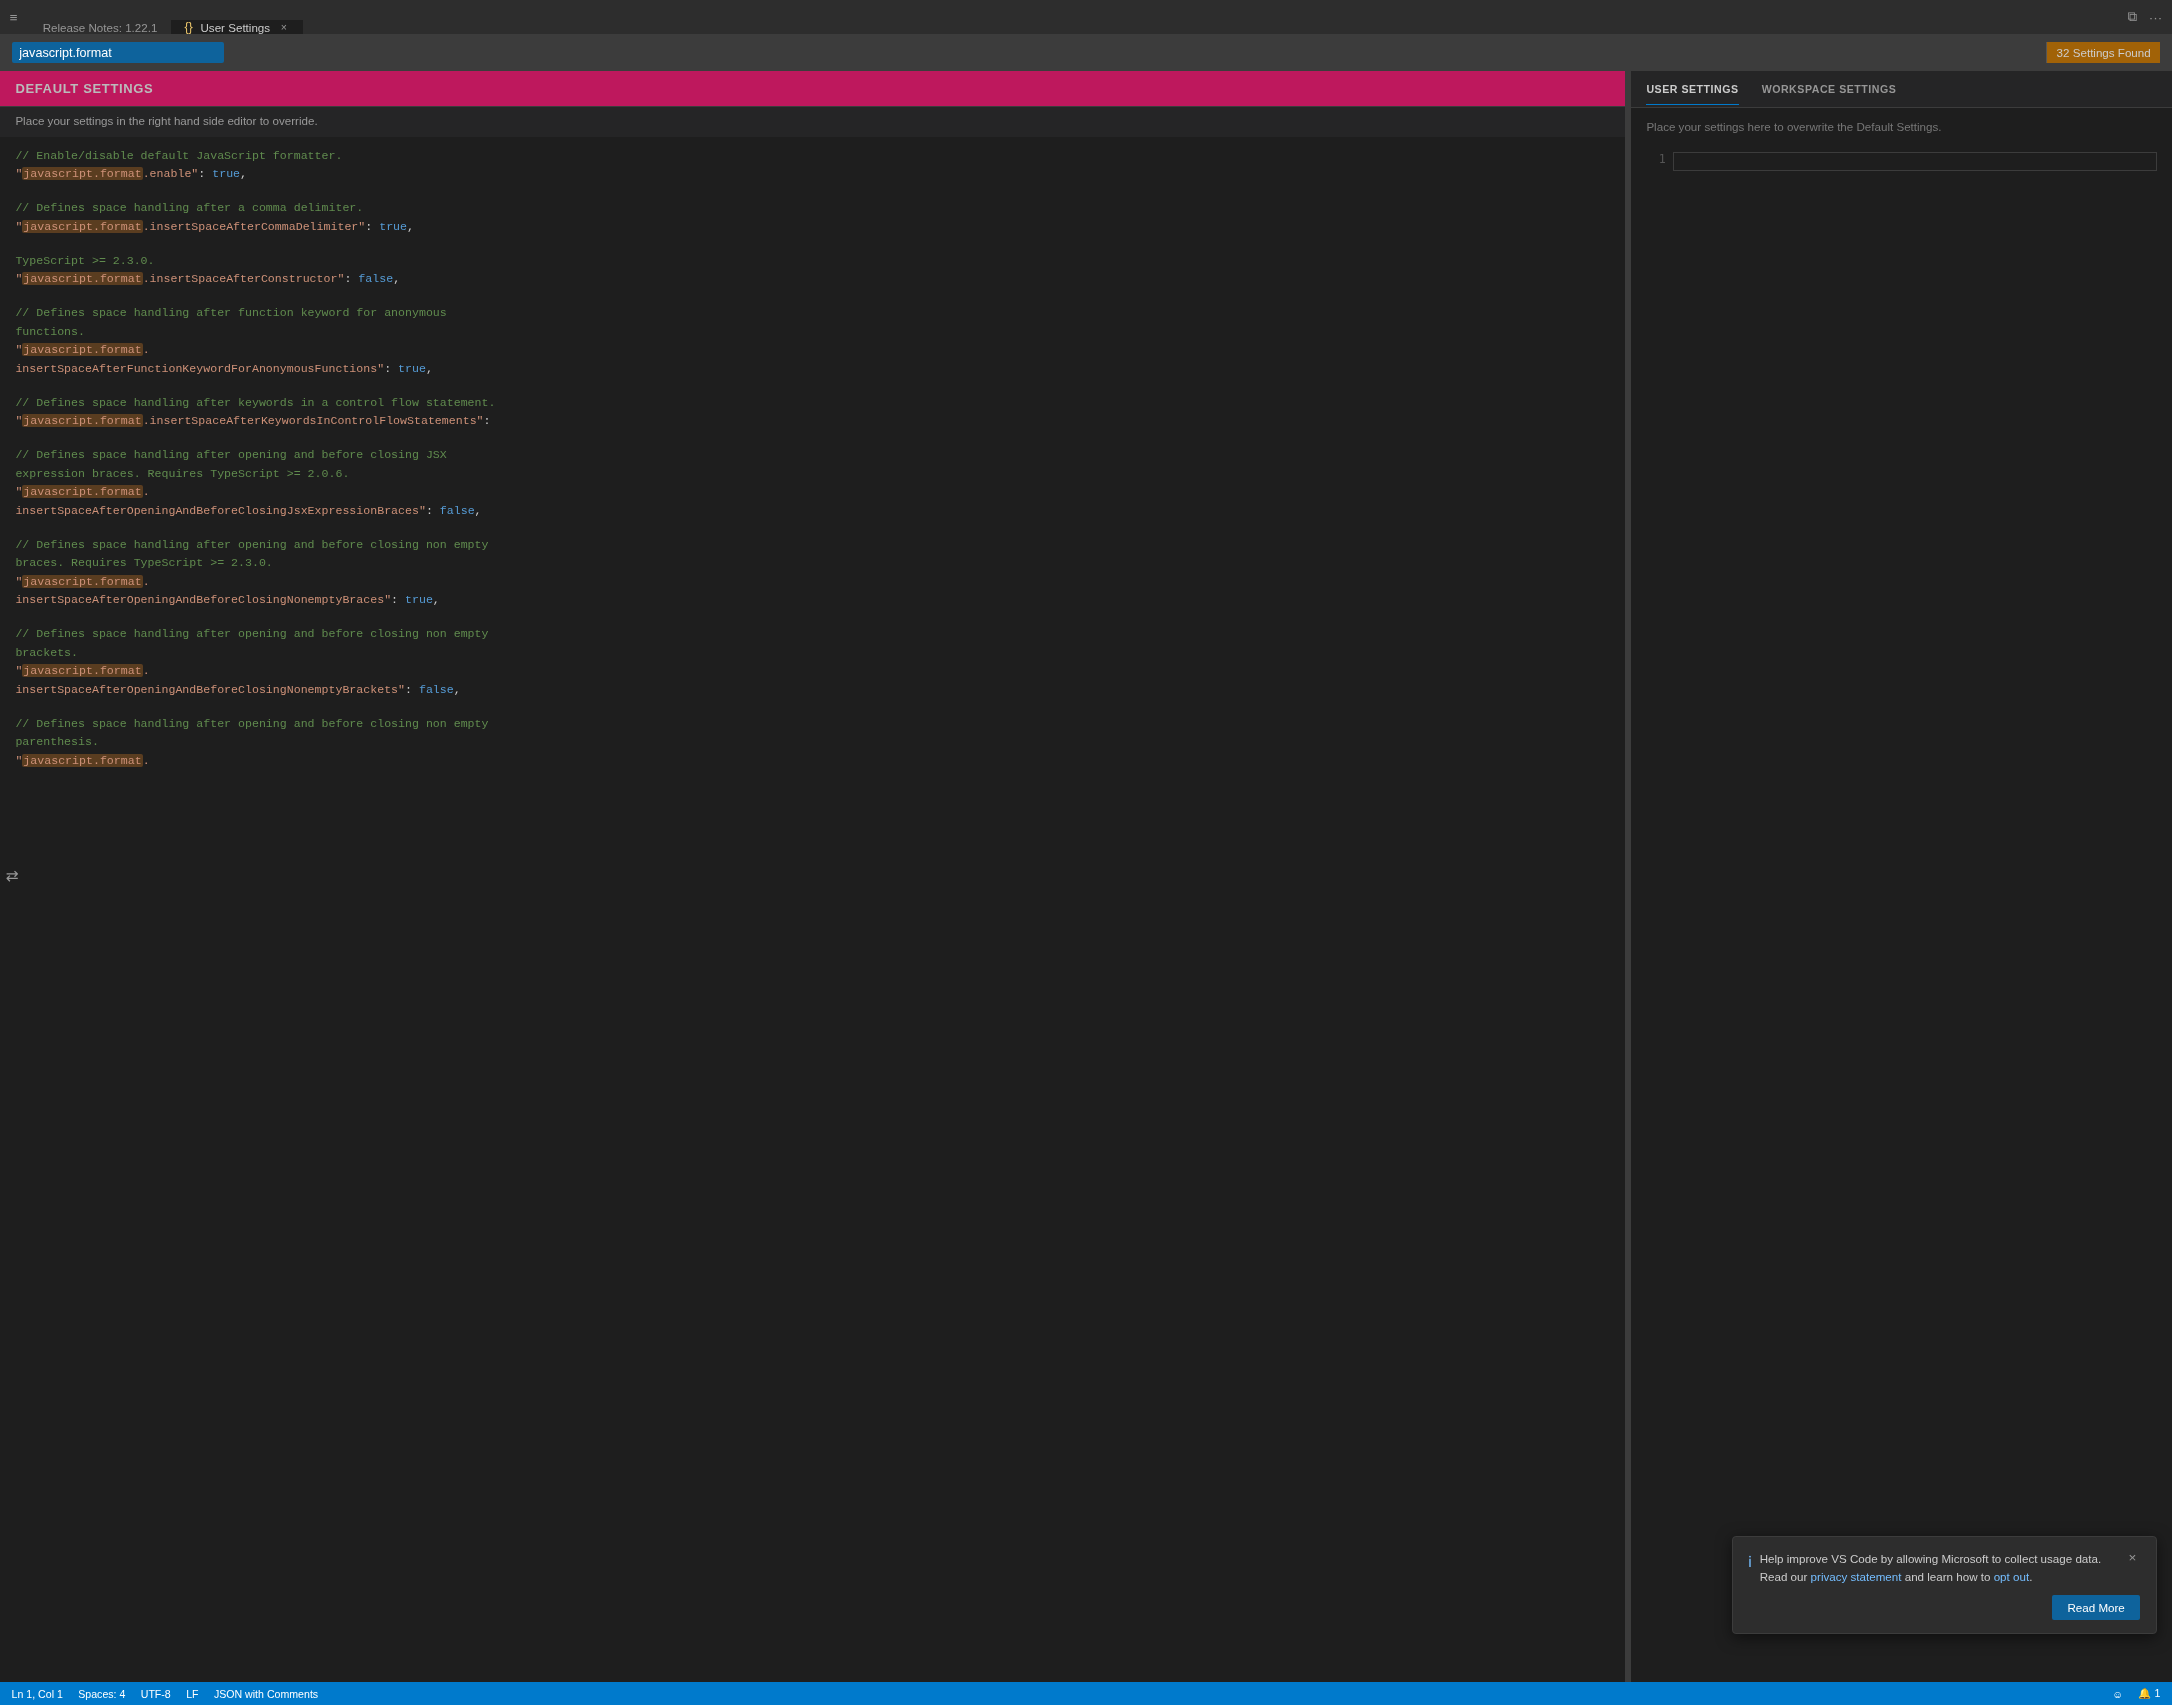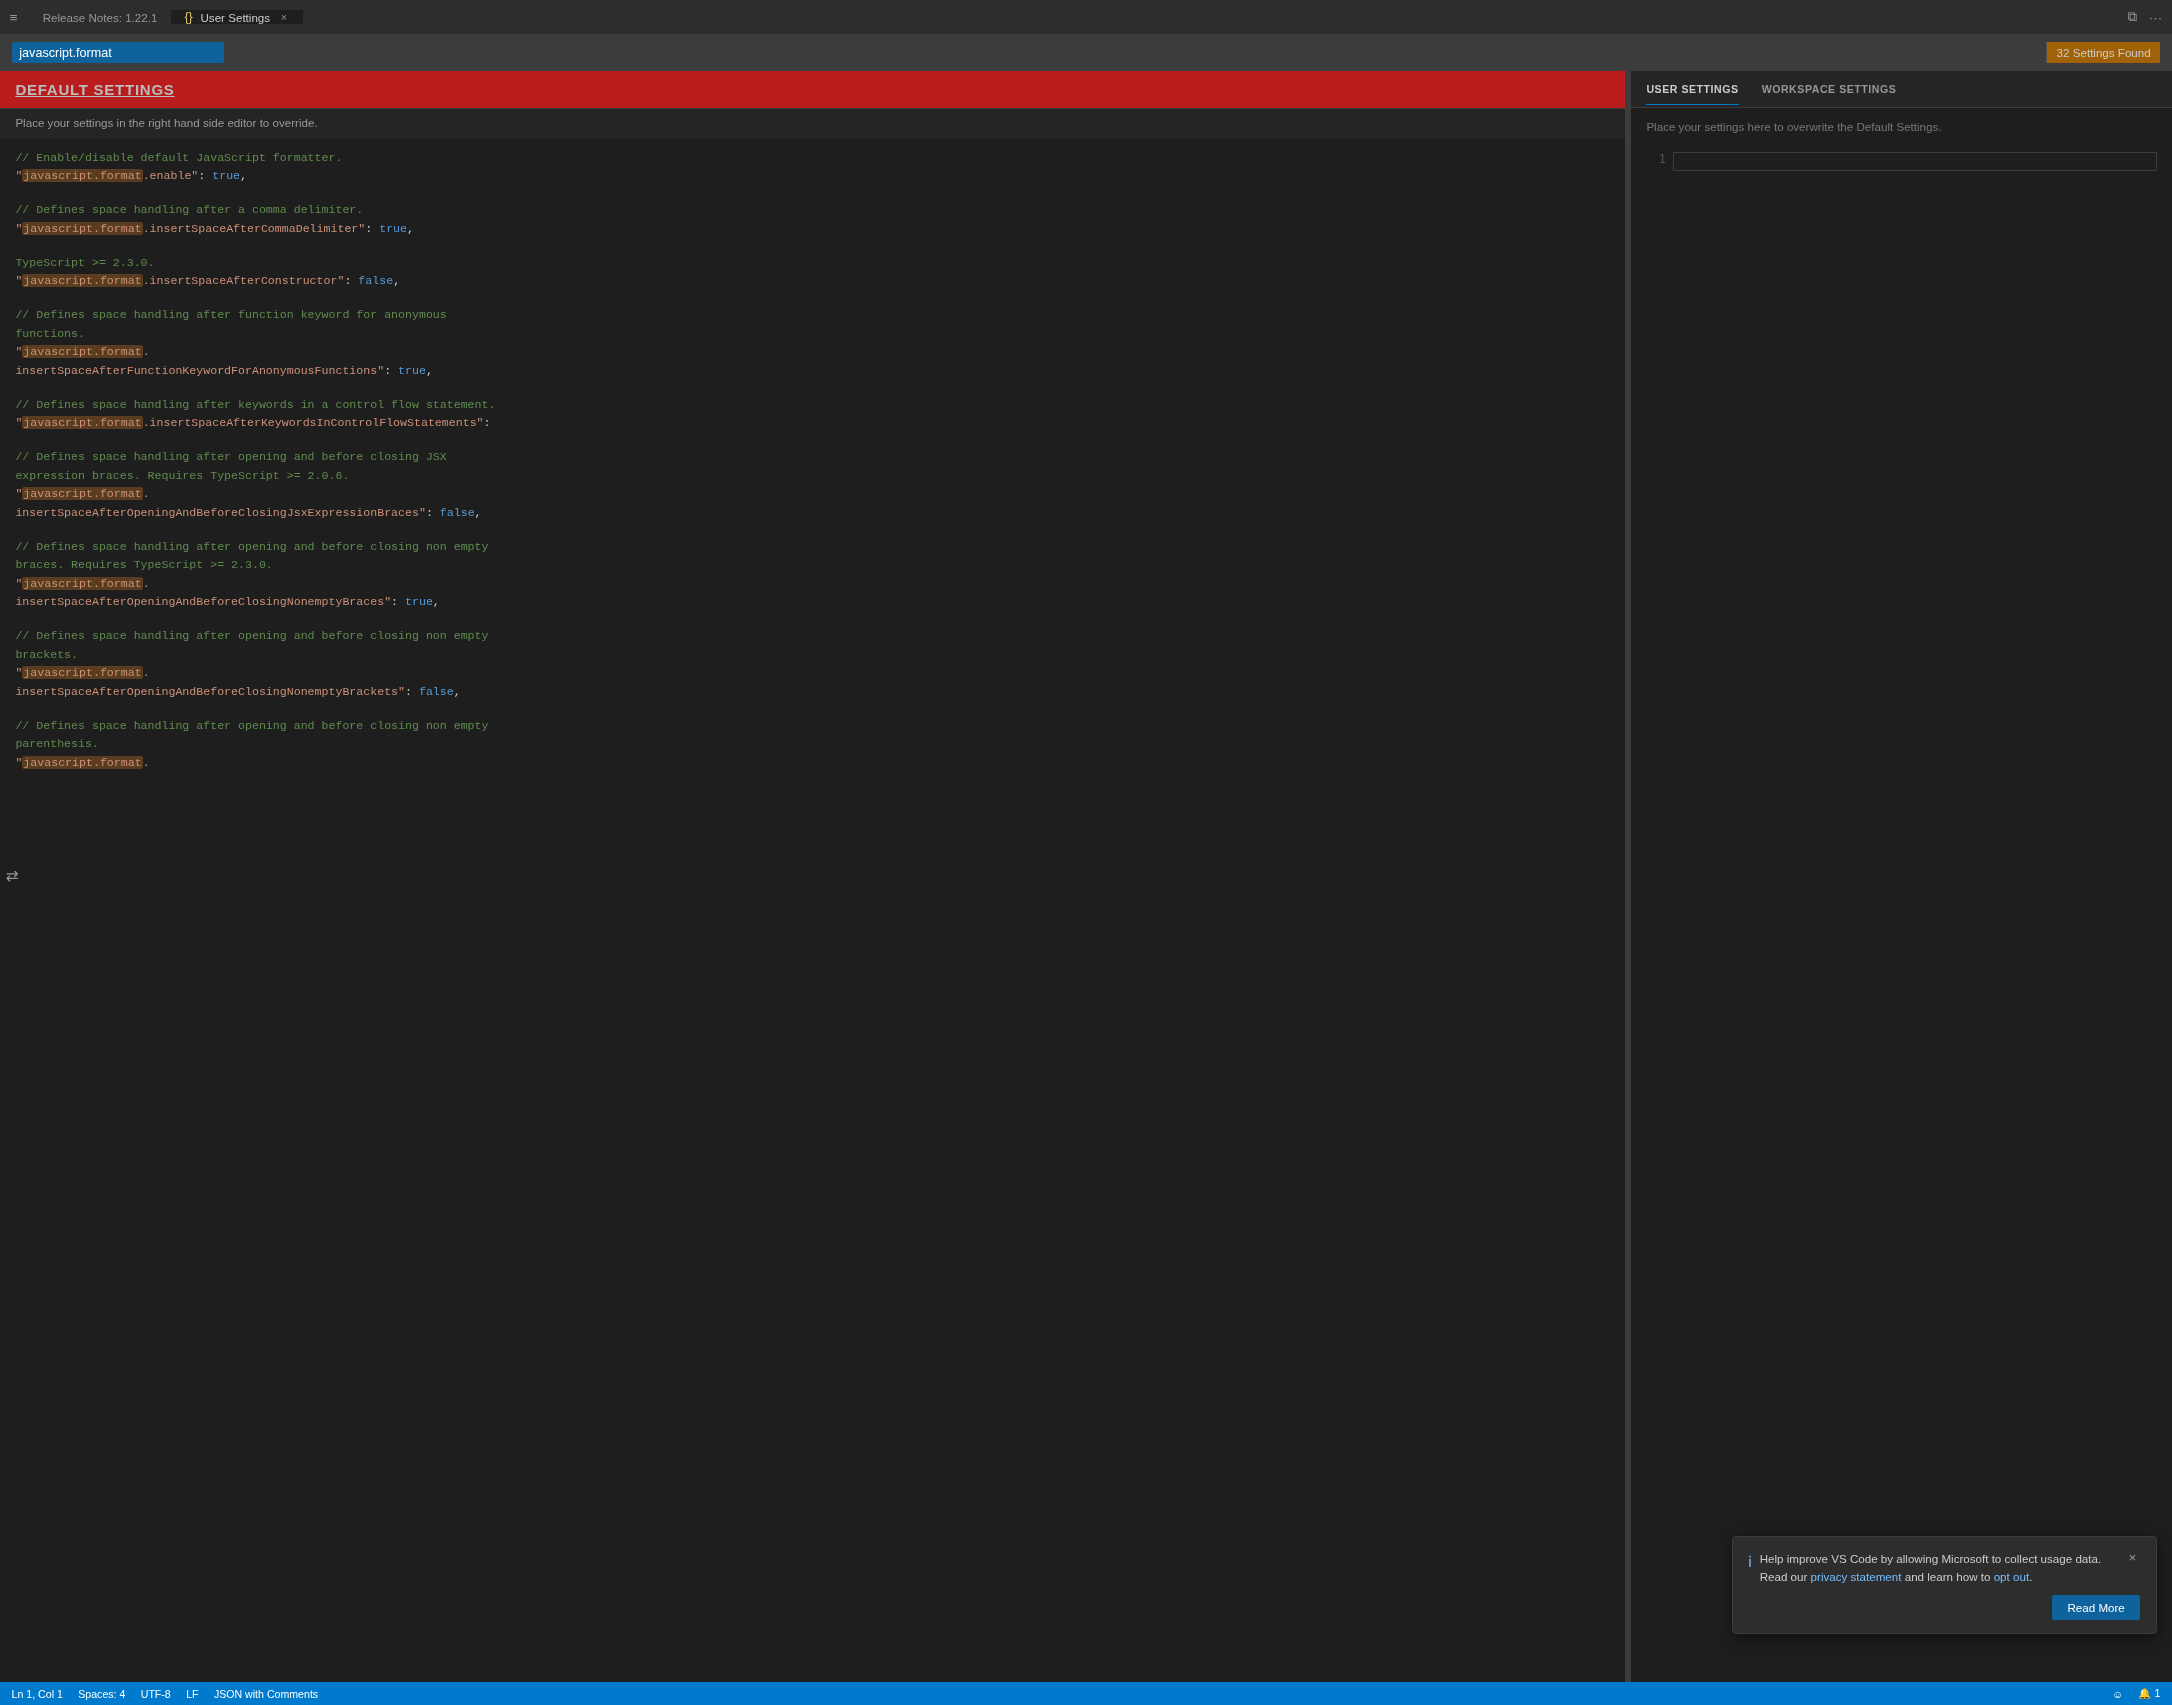--- a/index.html
+++ b/index.html
@@ -19,21 +19,21 @@
       display: flex;
       align-items: center;
       background: #2d2d2d;
       height: 34px;
       padding: 0 9.7px;
       gap: 3.9px;
       flex-shrink: 0;
     }
     .titlebar-tabs {
       display: flex;
-      align-items: center;
+      align-items: flex-end;
       height: 100%;
       gap: 0;
     }
     .tab {
       display: flex;
       align-items: center;
       padding: 0 13.5px;
       font-size: 11.6px;
       color: #969696;
       cursor: pointer;
@@ -112,28 +112,27 @@
       flex: 1;
       background: #1e1e1e;
       display: flex;
       flex-direction: column;
       overflow: hidden;
       border-right: 1px solid #3c3c3c;
       position: relative;
     }
     .panel-header {
       padding: 9.7px 15.4px;
-      font-size: 15px;
+      font-size: 13px;
       font-weight: 600;
       color: #bbb;
       letter-spacing: 0.05em;
       text-transform: uppercase;
       border-bottom: 1px solid #3c3c3c;
-      background: #b91c1c;
-      text-decoration: underline;
+      background: #be185d;
     }
     .panel-subtext {
       padding: 7.7px 15.4px 9.7px;
       font-size: 11.6px;
       color: #999;
       background: #252526;
     }
 
     .code-area {
       flex: 1;

